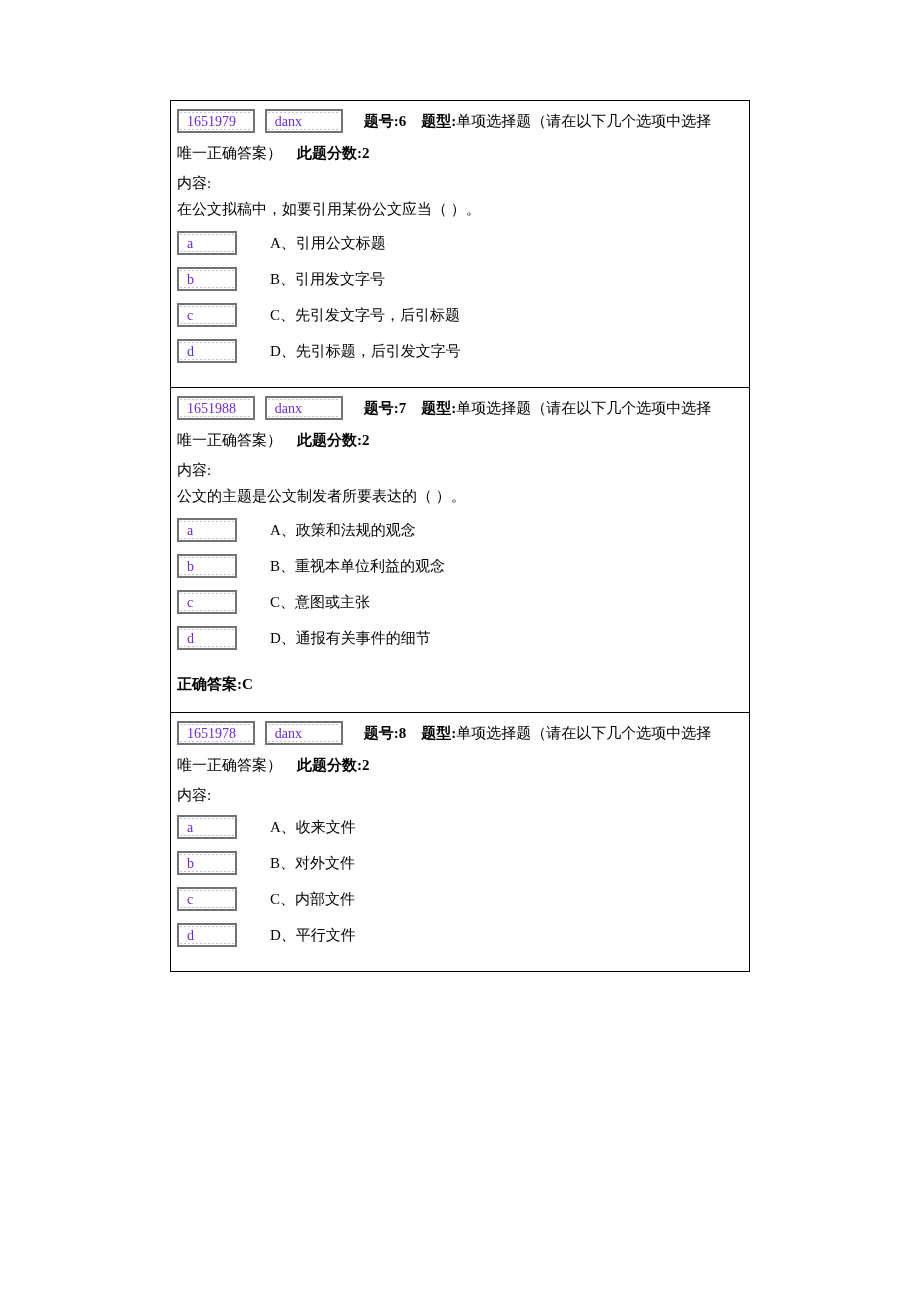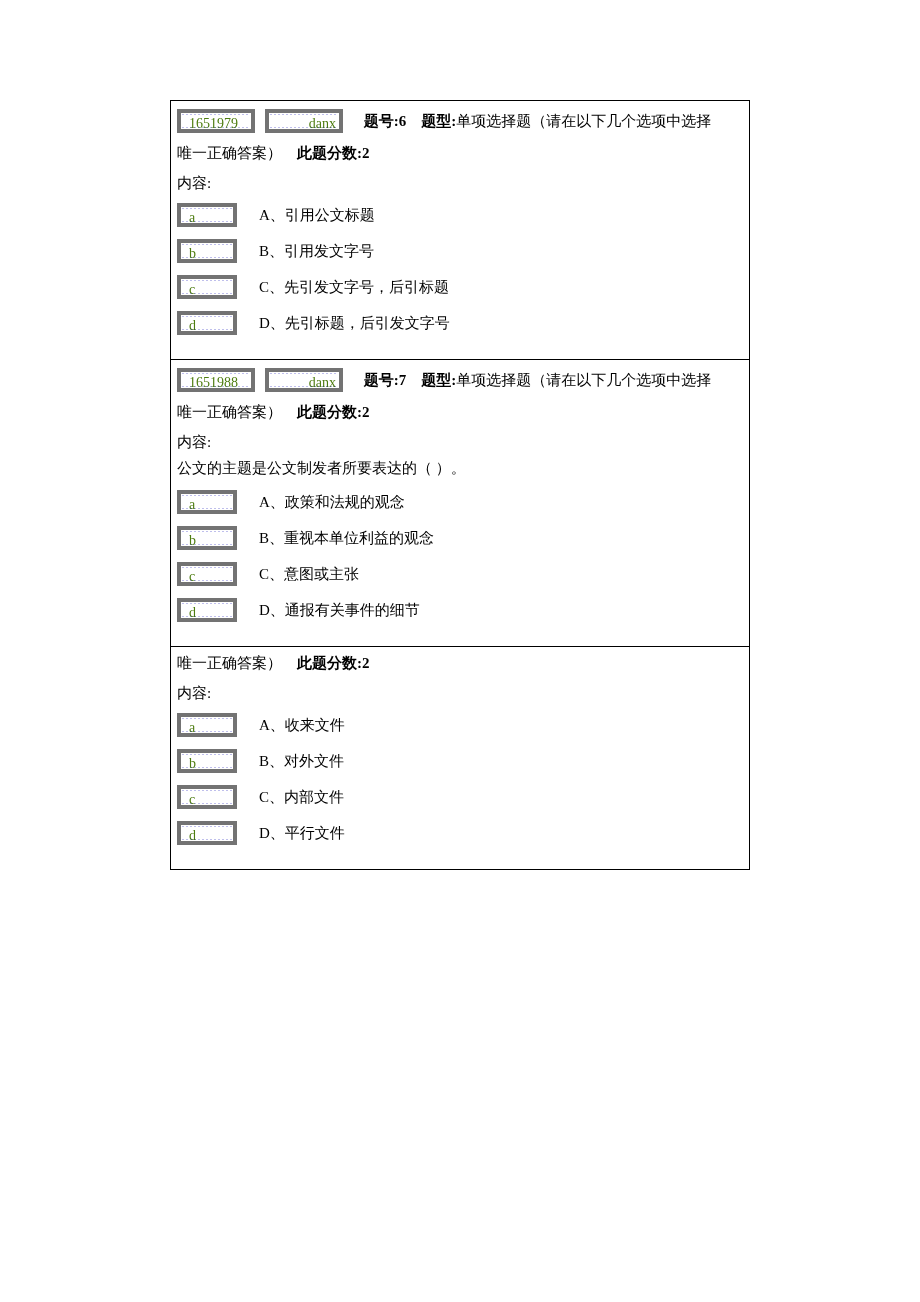--- a/index.html
+++ b/index.html
@@ -23,26 +23,26 @@
   .q-block {
     padding: 4px 6px 16px 6px;
   }
   .q-block + .q-block {
     border-top: 1px solid #000;
   }
   .inline-field {
     display: inline-block;
     vertical-align: middle;
     position: relative;
-    border: 4px solid #737373;
+    border: 2px solid #737373;
     background: #fff;
     height: 24px;
     line-height: 22px;
     font-size: 14px;
-    color: #4d7c0f;
+    color: #6d28d9;
     margin-right: 6px;
     margin-top: 4px;
     margin-bottom: 4px;
   }
   .inline-field::before {
     content: "";
     position: absolute;
     left: 1px; right: 1px; top: 1px;
     height: 1px;
     background: linear-gradient(to right, rgba(0,0,180,0.25), rgba(0,0,180,0.25) 2px, transparent 2px, transparent 4px);
@@ -57,41 +57,41 @@
     background: linear-gradient(to right, rgba(0,0,180,0.25), rgba(0,0,180,0.25) 2px, transparent 2px, transparent 4px);
     background-size: 4px 1px;
     background-repeat: repeat-x;
   }
   .inline-field .val {
     padding: 0 8px;
     display: inline-block;
     min-height: 22px;
   }
   .fw-id   { width: 78px; }
-  .fw-code { width: 78px; padding-left: 32px; }
+  .fw-code { width: 78px; }
   .fw-opt  { width: 60px; vertical-align: middle; }
   .header-line {
     display: block;
     margin-bottom: 4px;
   }
   .header-text {
     display: inline;
     vertical-align: middle;
   }
   .bold { font-weight: bold; }
   .line2 { margin-bottom: 6px; }
   .content-label { font-weight: normal; margin-bottom: 2px; }
   .question-text { margin-bottom: 6px; }
   .opt-row {
     display: flex;
     align-items: center;
     margin: 4px 0;
   }
   .opt-row .opt-gap { width: 10px; }
-  .opt-row .opt-text { margin-left: 6px; }
+  .opt-row .opt-text { margin-left: 17px; }
   .answer-line {
     font-weight: bold;
     margin-top: 18px;
   }
 </style>
 </head>
 <body>
 
 <div class="page">
   <div class="outer-block">
@@ -106,20 +106,21 @@
           &nbsp;&nbsp;
           <span class="bold">题型:</span><span>单项选择题（请在以下几个选项中选择</span>
         </span>
       </div>
       <div class="line2">
         <span>唯一正确答案）</span>
         &nbsp;&nbsp;
         <span class="bold"><span>此题分数:</span><span>2</span></span>
       </div>
       <div class="content-label">内容:</div>
+      <div class="question-text">在公文拟稿中，如要引用某份公文应当（ ）。</div>
 
       <div class="opt-row">
         <span class="inline-field fw-opt"><span class="val">a</span></span>
         <span class="opt-gap"></span>
         <span class="opt-text">A、引用公文标题</span>
       </div>
       <div class="opt-row">
         <span class="inline-field fw-opt"><span class="val">b</span></span>
         <span class="opt-gap"></span>
         <span class="opt-text">B、引用发文字号</span>
@@ -170,23 +171,34 @@
         <span class="inline-field fw-opt"><span class="val">c</span></span>
         <span class="opt-gap"></span>
         <span class="opt-text">C、意图或主张</span>
       </div>
       <div class="opt-row">
         <span class="inline-field fw-opt"><span class="val">d</span></span>
         <span class="opt-gap"></span>
         <span class="opt-text">D、通报有关事件的细节</span>
       </div>
 
+      <div class="answer-line"><span>正确答案:</span><span>C</span></div>
     </div>
 
     <div class="q-block">
+      <div class="header-line">
+        <span class="inline-field fw-id"><span class="val">1651978</span></span>
+        <span class="inline-field fw-code"><span class="val">danx</span></span>
+        <span class="header-text">
+          &nbsp;&nbsp;
+          <span class="bold"><span>题号:</span><span>8</span></span>
+          &nbsp;&nbsp;
+          <span class="bold">题型:</span><span>单项选择题（请在以下几个选项中选择</span>
+        </span>
+      </div>
       <div class="line2">
         <span>唯一正确答案）</span>
         &nbsp;&nbsp;
         <span class="bold"><span>此题分数:</span><span>2</span></span>
       </div>
       <div class="content-label">内容:</div>
 
       <div class="opt-row">
         <span class="inline-field fw-opt"><span class="val">a</span></span>
         <span class="opt-gap"></span>

